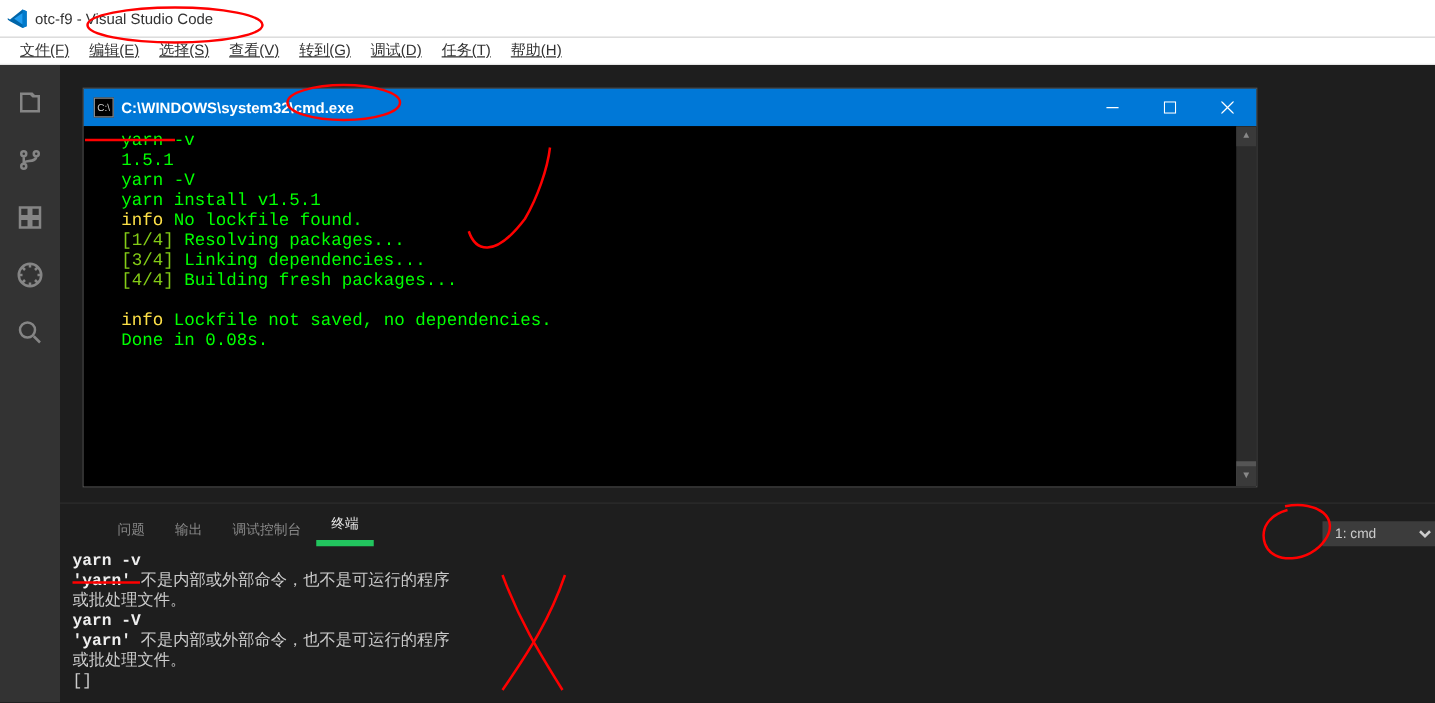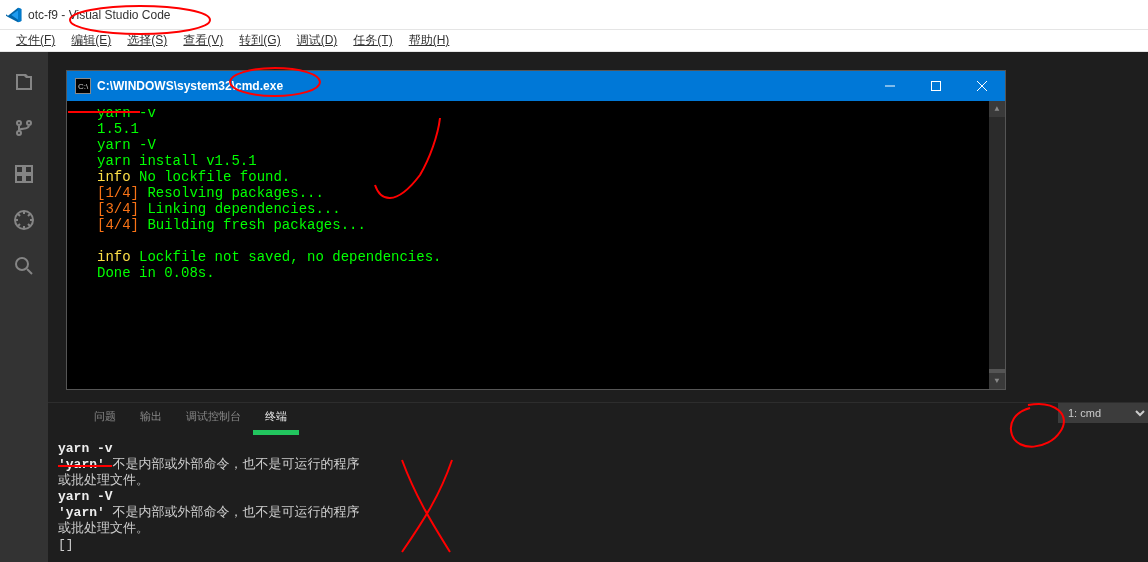--- a/index.html
+++ b/index.html
@@ -130,21 +130,21 @@
   flex: 1;
   padding: 4px 6px;
   font-family: Consolas, "Courier New", monospace;
   font-size: 14px;
   line-height: 16px;
   background: #000;
   position: relative;
   overflow: hidden;
 }
 .cmd-body .green { color: #00ff00; }
-.cmd-body .teal { color: #f97316; }
+.cmd-body .teal { color: #84cc16; }
 .cmd-body .blue { color: #fde047; }
 .cmd-body .line { white-space: pre; margin-left: 24px; }
 
 .cmd-scrollbar {
   position: absolute;
   right: 0; top: 0;
   width: 16px;
   height: 100%;
   background: #2b2b2b;
 }
@@ -174,21 +174,21 @@
   left: 0;
   right: 0;
   bottom: 0;
   height: 160px;
   background: #1e1e1e;
   border-top: 1px solid #2d2d2d;
 }
 .panel-tabs {
   height: 34px;
   display: flex;
-  align-items: flex-start;
+  align-items: flex-end;
   padding-left: 34px;
   color: #888;
 }
 .panel-tabs .ptab {
   padding: 6px 12px;
   font-size: 11px;
   cursor: pointer;
 }
 .panel-tabs .ptab.active {
   color: #e7e7e7;

